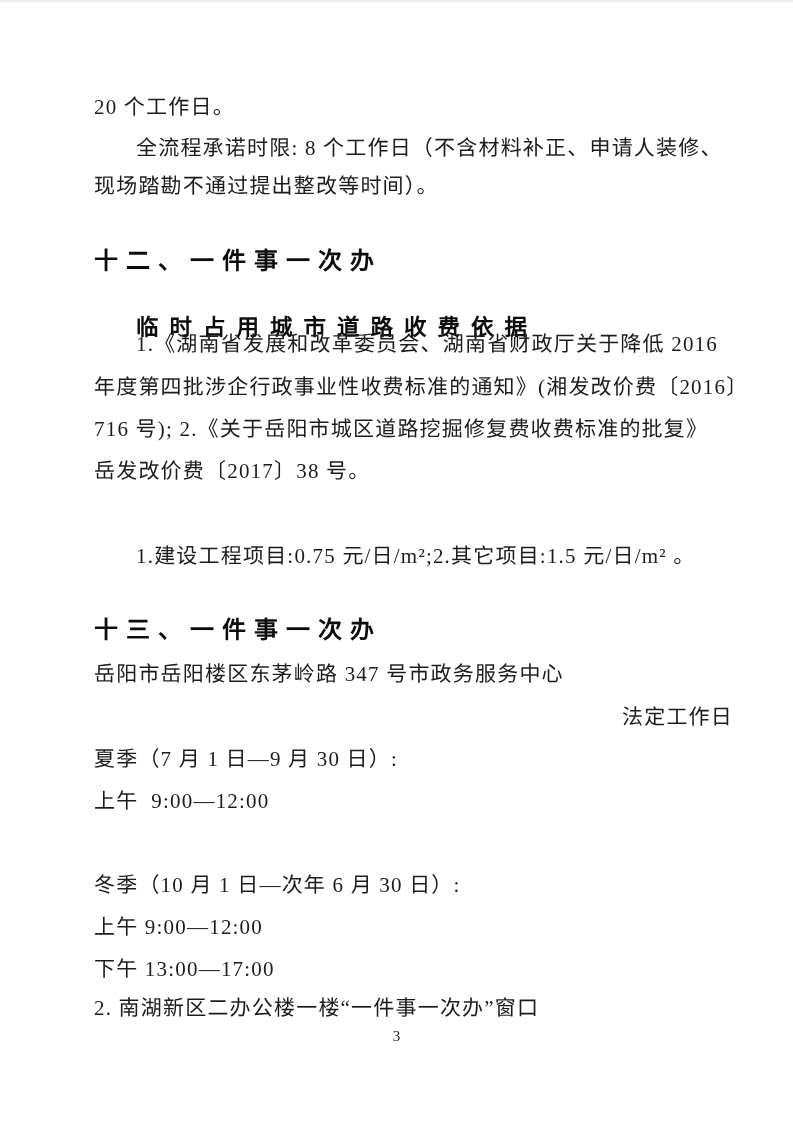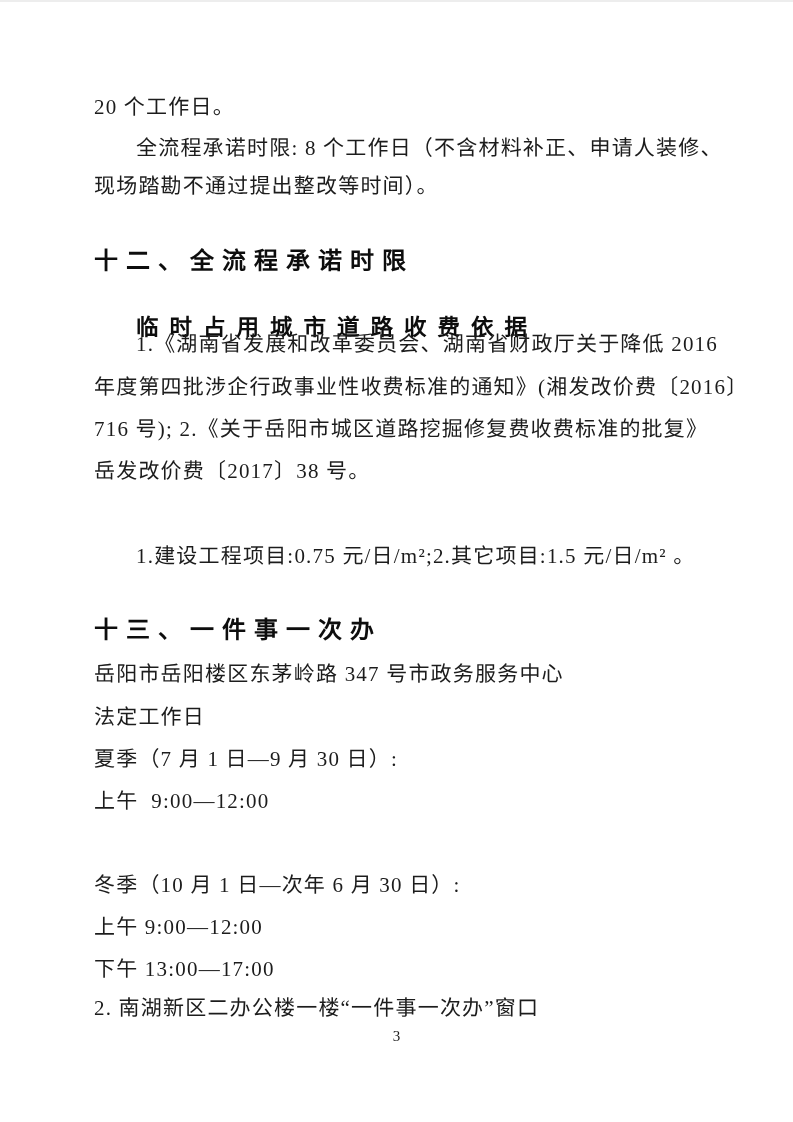--- a/index.html
+++ b/index.html
@@ -65,42 +65,42 @@
   .y-h12     { top: 245px; }
   .y-sub1    { top: 286px; }
   .y-basis1  { top: 329px; }
   .y-basis2  { top: 372px; }
   .y-basis3  { top: 414px; }
   .y-basis4  { top: 456px; }
   .y-sub2    { top: 497px; }
   .y-detail  { top: 541px; }
   .y-h13     { top: 614px; }
   .y-addr    { top: 659px; }
-  .y-workday { top: 702px; }
+  .y-workday { top: 702px; text-align: right; }
   .y-summer  { top: 744px; }
   .y-sum-am  { top: 786px; }
   .y-sum-pm  { top: 828px; }
   .y-winter  { top: 870px; }
   .y-win-am  { top: 912px; }
   .y-win-pm  { top: 954px; }
   .y-office2 { top: 993px; }
   .y-pagenum { top: 1026px; }
 </style>
 </head>
 <body>
 
 <div class="page">
 
   <div class="line y-para1">20 个工作日。</div>
 
   <div class="line indent y-para2">全流程承诺时限: 8 个工作日（不含材料补正、申请人装修、</div>
 
   <div class="line y-para3">现场踏勘不通过提出整改等时间）。</div>
 
-  <div class="line heading y-h12">十二、全流程承诺时限</div>
+  <div class="line heading y-h12">十二、一件事一次办</div>
 
   <div class="line subheading indent y-sub1">临时占用城市道路收费依据</div>
 
   <div class="line indent y-basis1">1.《湖南省发展和改革委员会、湖南省财政厅关于降低 2016</div>
 
   <div class="line y-basis2">年度第四批涉企行政事业性收费标准的通知》(湘发改价费〔2016〕</div>
 
   <div class="line y-basis3">716 号); 2.《关于岳阳市城区道路挖掘修复费收费标准的批复》</div>
 
   <div class="line y-basis4">岳发改价费〔2017〕38 号。</div>

